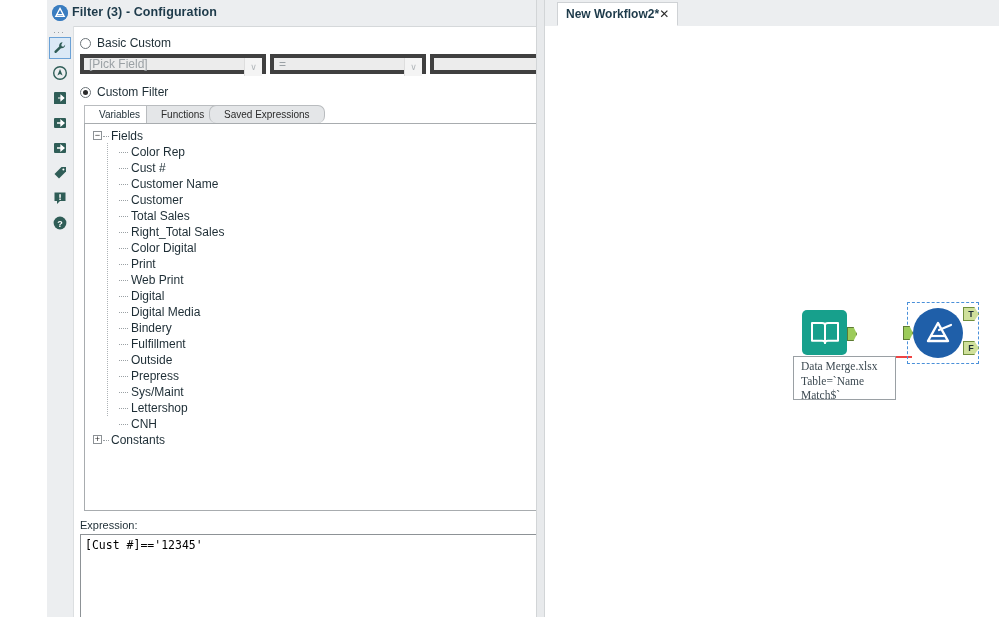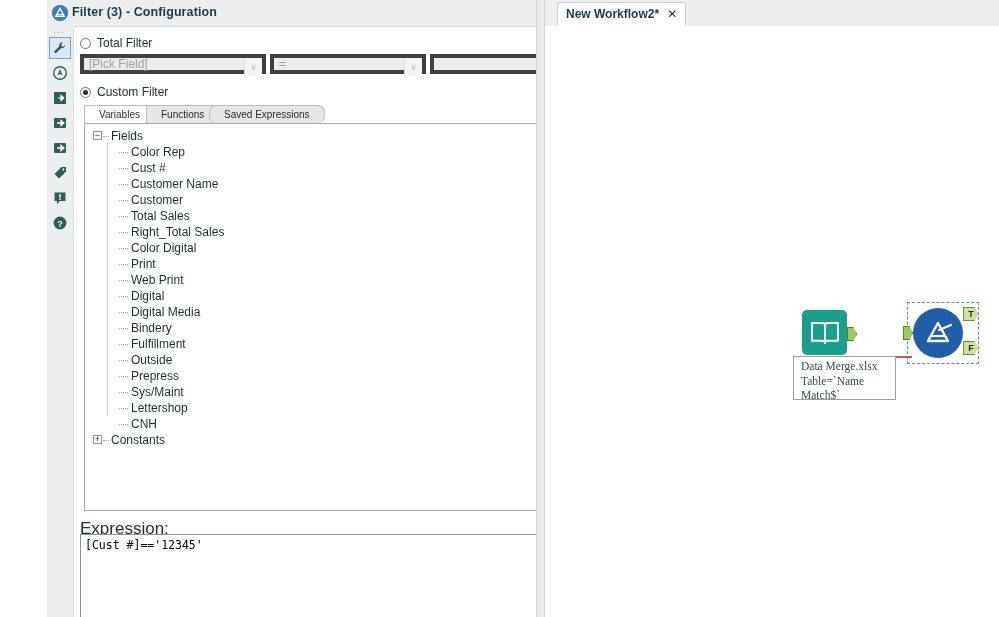--- a/index.html
+++ b/index.html
@@ -125,21 +125,21 @@
   }
   .tnode .hline{position:absolute;left:10px;top:8px;width:6px;border-top:1px dotted #9aa0a4;}
   .tnode .lbl{position:absolute;left:18px;top:0;color:#1d2d35;cursor:default;}
   .tleaf{position:relative;height:16px;line-height:16px;font-size:12px;white-space:nowrap;}
   .tleaf .dash{position:absolute;left:26px;top:8px;width:9px;border-top:1px dotted #9aa0a4;}
   .tleaf .vline{position:absolute;left:14px;top:-1px;height:17px;border-left:1px dotted #aeb3b7;}
   .tleaf .lbl{position:absolute;left:38px;top:0;color:#1d2d35;cursor:pointer;}
 
   
   .expr-label{
-    position:absolute;left:6px;top:492px;font-size:17px;color:#1d2d35;
+    position:absolute;left:6px;top:492px;font-size:11px;color:#1d2d35;
   }
   .exprbox{
     position:absolute;left:6px;top:507px;width:489px;height:110px;
     background:#ffffff;border:1px solid #8d9296;border-bottom:none;
     box-sizing:border-box;overflow:hidden;
   }
   .exprbox .code{
     position:absolute;left:4px;top:3px;
     font-family:"DejaVu Sans Mono","Liberation Mono",monospace;
     font-size:11.5px;color:#000;white-space:pre;
@@ -157,21 +157,21 @@
     position:absolute;left:545px;top:0;width:454px;height:617px;background:#ffffff;
   }
   .tabbar{
     position:absolute;left:0;top:0;width:454px;height:26px;
     background:#eceef0;border-bottom:1px solid #d5d8da;
   }
   .wf-tab{
     position:absolute;left:12px;top:2px;height:24px;
     background:#ffffff;border:1px solid #cfd2d5;border-bottom:1px solid #ffffff;
     box-sizing:border-box;padding:0 8px;
-    display:flex;align-items:center;gap:8px;cursor:pointer;
+    display:flex;align-items:center;gap:0;cursor:pointer;
   }
   .wf-tab-label{font-size:12px;font-weight:bold;color:#1d3a4a;white-space:nowrap;}
   .wf-tab-close{font-size:12px;color:#2b2b2b;cursor:pointer;}
   .canvas{
     position:absolute;left:0;top:26px;width:454px;height:591px;background:#ffffff;
   }
 
   
   .node{position:absolute;}
   .input-node{left:257px;top:284px;width:45px;height:45px;}
@@ -290,21 +290,21 @@
           <circle cx="8" cy="8" r="6.4" fill="#2f5d57"></circle>
           <text x="8" y="11.6" font-size="9" font-weight="bold" fill="#ffffff" text-anchor="middle" font-family="Liberation Sans">?</text>
         </svg>
       </div>
     </div>
 
     <div class="panel-body">
 
       <div class="radio-row" style="left:6px;top:9px;">
         <span class="radio"></span>
-        <span class="radio-label">Total Filter</span>
+        <span class="radio-label">Basic Custom</span>
       </div>
 
       <div class="ctrl" style="left:6px;top:27px;width:186px;">
         <span class="ctrl-text">[Pick Field]</span>
         <span class="caret">∨</span>
       </div>
 
       <div class="ctrl" style="left:196px;top:27px;width:156px;">
         <span class="ctrl-text">=</span>
         <span class="caret">∨</span>

